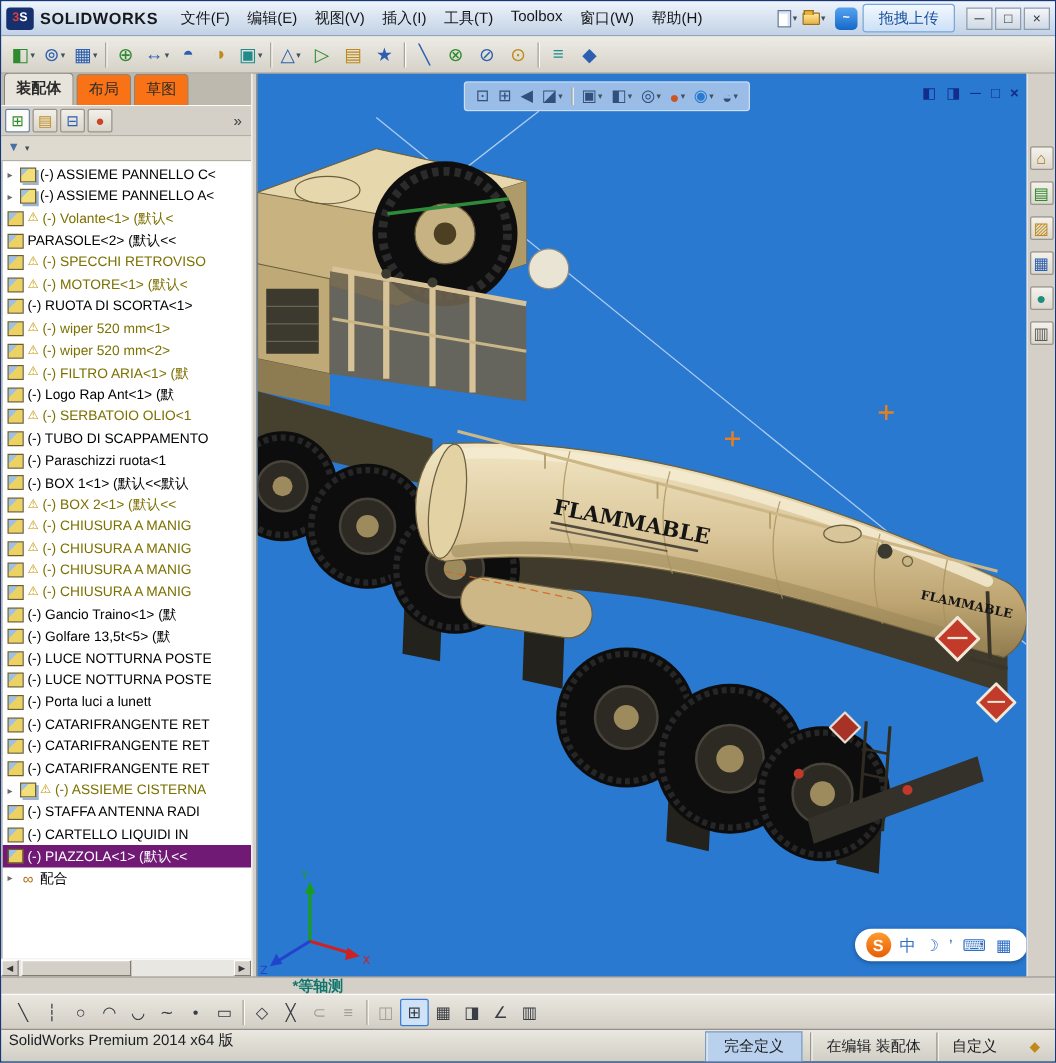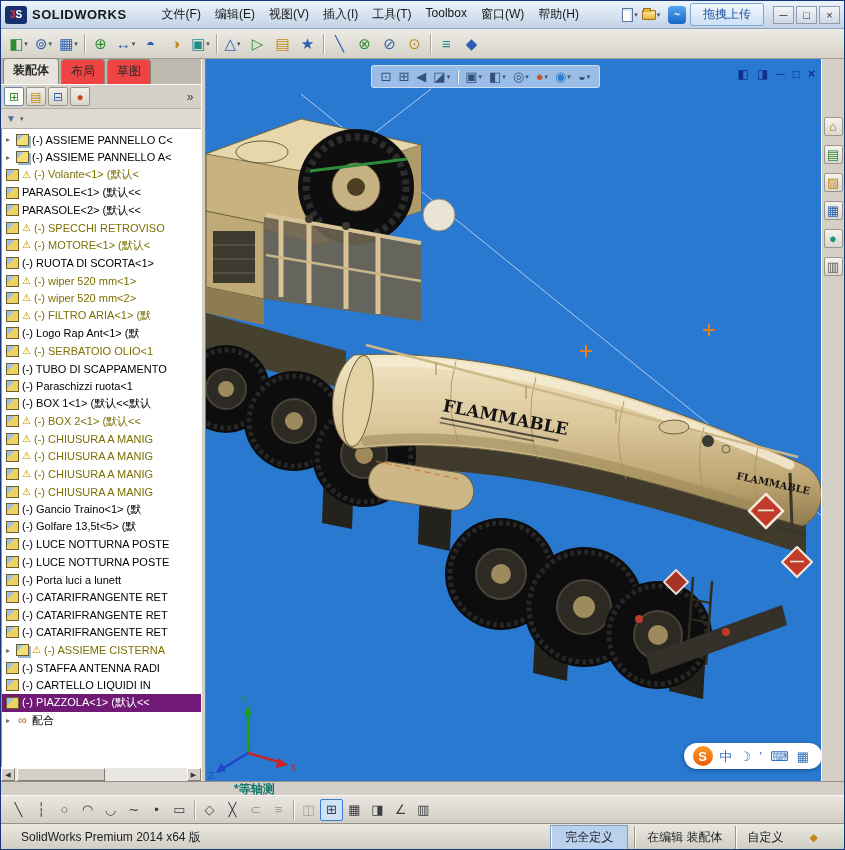--- a/index.html
+++ b/index.html
@@ -3,21 +3,21 @@
 <meta charset="utf-8">
 <style>
   *{box-sizing:border-box;margin:0;padding:0}
   body{margin:0;background:#666;font-family:"Liberation Sans","DejaVu Sans",sans-serif}
   .window{width:845px;height:850px;position:relative;background:#d4d0c8;border:1px solid #16367c;overflow:hidden;font-family:"Liberation Sans","DejaVu Sans",sans-serif}
 
   
   .titlebar{height:28px;display:flex;align-items:center;background:linear-gradient(#eef4fb,#c2d2e5);border-bottom:1px solid #93a5bc;padding:0 4px;gap:1px}
   .brandmark{width:22px;height:18px;background:#16306e;color:#fff;border-radius:3px;display:flex;align-items:center;justify-content:center;font-size:10px;font-weight:bold;margin-right:4px}
   .brandmark b{color:#e03a3a}
-  .brandname{font-weight:bold;font-size:13px;color:#15181c;letter-spacing:.5px;margin-right:27px}
+  .brandname{font-weight:bold;font-size:13px;color:#15181c;letter-spacing:.5px;margin-right:10px}
   .menu{font-size:12px;color:#14161a;padding:4px 7px;white-space:nowrap;cursor:default}
   .tb-spacer{flex:1}
   .qi{width:20px;height:20px;display:flex;align-items:center;justify-content:center}
   .qi .page{width:11px;height:14px;background:#fff;border:1px solid #5f7699;box-shadow:inset -2px 2px 0 #d8e4f2}
   .qi .folder{width:14px;height:10px;background:linear-gradient(#ffe9a0,#e8b33c);border:1px solid #9c6f1c;border-radius:1px;position:relative}
   .qi .folder::before{content:"";position:absolute;top:-3px;left:0;width:6px;height:3px;background:#e8b33c;border:1px solid #9c6f1c;border-bottom:none}
   .dd{font-size:7px;color:#44505e;margin-left:1px}
   .upload{display:flex;align-items:center;gap:4px;margin:0 6px}
   .upload-ic{width:18px;height:18px;border-radius:4px;background:linear-gradient(#55a4f0,#1668c8);color:#fff;display:flex;align-items:center;justify-content:center;font-size:10px;font-weight:bold}
   .upload-btn{font-size:12px;color:#1b4f9c;background:linear-gradient(#f2f8ff,#cce0f6);border:1px solid #7aa7d9;border-radius:3px;padding:2px 12px;white-space:nowrap}
@@ -26,21 +26,21 @@
   
   .toolbar-row{height:30px;display:flex;align-items:center;background:linear-gradient(#edebe5,#d6d2c8);border-bottom:1px solid #a29e94;padding:0 5px}
   .tbtn{width:25px;height:24px;display:flex;align-items:center;justify-content:center;font-size:15px;border:1px solid transparent;border-radius:2px}
   .tb-sep{width:1px;height:20px;background:#a8a49a;box-shadow:1px 0 0 #fbfaf7;margin:0 3px;flex:none}
   .g{color:#2f8b2f}.b{color:#2d5fb0}.y{color:#c08a1a}.t{color:#1f8c8c}
 
   
   .main{display:flex;height:722px}
   .left-col{width:200px;display:flex;flex-direction:column;background:#d4d0c8}
   .tabs-row{height:26px;display:flex;align-items:flex-end;background:#bdb9af;padding:2px 2px 0 2px;border-bottom:1px solid #fbfaf7}
-  .tab{font-size:12px;padding:3px 9px 4px;background:#ef4444;border:1px solid #8a867c;border-bottom:none;border-radius:4px 4px 0 0;color:#2a2a2a;margin-right:2px;white-space:nowrap}
+  .tab{font-size:12px;padding:3px 9px 4px;background:#f97316;border:1px solid #8a867c;border-bottom:none;border-radius:4px 4px 0 0;color:#2a2a2a;margin-right:2px;white-space:nowrap}
   .tab.active{background:#e7e4db;font-weight:bold;padding-bottom:5px}
   .panel-tools{height:24px;display:flex;align-items:center;gap:2px;padding:0 3px;border-bottom:1px solid #b3afa5;background:#d4d0c8}
   .ptab{width:20px;height:19px;display:flex;align-items:center;justify-content:center;font-size:12px;border:1px solid #9a968c;background:linear-gradient(#f2f0ea,#d9d5cb);border-radius:2px}
   .ptab.active{background:#fdfcf8;border-color:#6b87aa}
   .chev{margin-left:auto;font-size:12px;color:#3a3e44;padding-right:4px}
   .filter-row{height:20px;display:flex;align-items:center;gap:3px;padding:0 5px;background:#dedacf;border-bottom:1px solid #b3afa5}
   .funnel{color:#4a6fa5;font-size:10px}
   .tree{flex:1;background:#fff;overflow:hidden;padding-top:2px;border-left:1px solid #9a968c}
   .trow{height:17.6px;display:flex;align-items:center;gap:3px;padding-left:4px;font-size:11px;color:#000;white-space:nowrap;overflow:hidden;cursor:default}
   .trow.o{color:#7c7000}
@@ -74,21 +74,21 @@
   .task-strip{width:23px;background:#d4d0c8;border-left:1px solid #fbfaf7;display:flex;flex-direction:column;align-items:center;padding-top:58px;gap:9px}
   .task-ic{width:19px;height:19px;display:flex;align-items:center;justify-content:center;font-size:13px;background:linear-gradient(#f4f2ec,#dcd8ce);border:1px solid #9a968c;border-radius:2px}
 
   
   .view-label-row{height:14px;background:#d4d0c8;border-top:1px solid #93908a;display:flex;align-items:center;padding-left:233px}
   .view-label{font-size:12px;font-weight:bold;color:#0f766e;line-height:12px}
   .sketchbar{height:28px;display:flex;align-items:center;background:linear-gradient(#eae7e0,#d2cec4);border-top:1px solid #fbfaf7;padding:0 6px}
   .skbtn{width:23px;height:22px;display:flex;align-items:center;justify-content:center;font-size:13px;color:#3a3d44;border:1px solid transparent;border-radius:2px}
   .skbtn.disabled{color:#a29e93}
   .skbtn.active{border-color:#3a7bd5;background:#cfe3f8}
-  .statusbar{height:28px;display:flex;align-items:center;background:linear-gradient(#eae7e0,#cfccc2);border-top:1px solid #93908a;font-size:12px;color:#1c1e22;padding:0 20px}
+  .statusbar{height:28px;display:flex;background:linear-gradient(#eae7e0,#cfccc2);border-top:1px solid #93908a;font-size:12px;color:#1c1e22;padding:0 6px}
   .sb-left{white-space:nowrap}
   .sb-right{margin-left:auto;display:flex;align-items:center;gap:0}
   .sbseg{padding:3px 12px;border-left:1px solid #9a968c;box-shadow:inset 1px 0 0 #fbfaf7;white-space:nowrap}
   .sbseg.def{background:#b9d1ec;border:1px solid #7f9cc0;padding:3px 14px;margin-right:6px}
   .sb-ic{color:#c08a1a;font-size:11px;padding:0 6px 0 14px}
 </style>
 </head>
 <body>
 
 <div class="window">
@@ -292,26 +292,20 @@
             <span class="ttext">(-) ASSIEME PANNELLO A&lt;</span>
           </div>
 
           <div class="trow o">
 
             <span class="tic part"></span>
             <span class="twarn">⚠</span>
             <span class="ttext">(-) Volante&lt;1&gt; (默认&lt;</span>
           </div>
 
-          <div class="trow n">
-
-            <span class="tic part"></span>
-
-            <span class="ttext">PARASOLE&lt;1&gt; (默认&lt;&lt;</span>
-          </div>
 
           <div class="trow n">
 
             <span class="tic part"></span>
 
             <span class="ttext">PARASOLE&lt;2&gt; (默认&lt;&lt;</span>
           </div>
 
           <div class="trow o">
 

